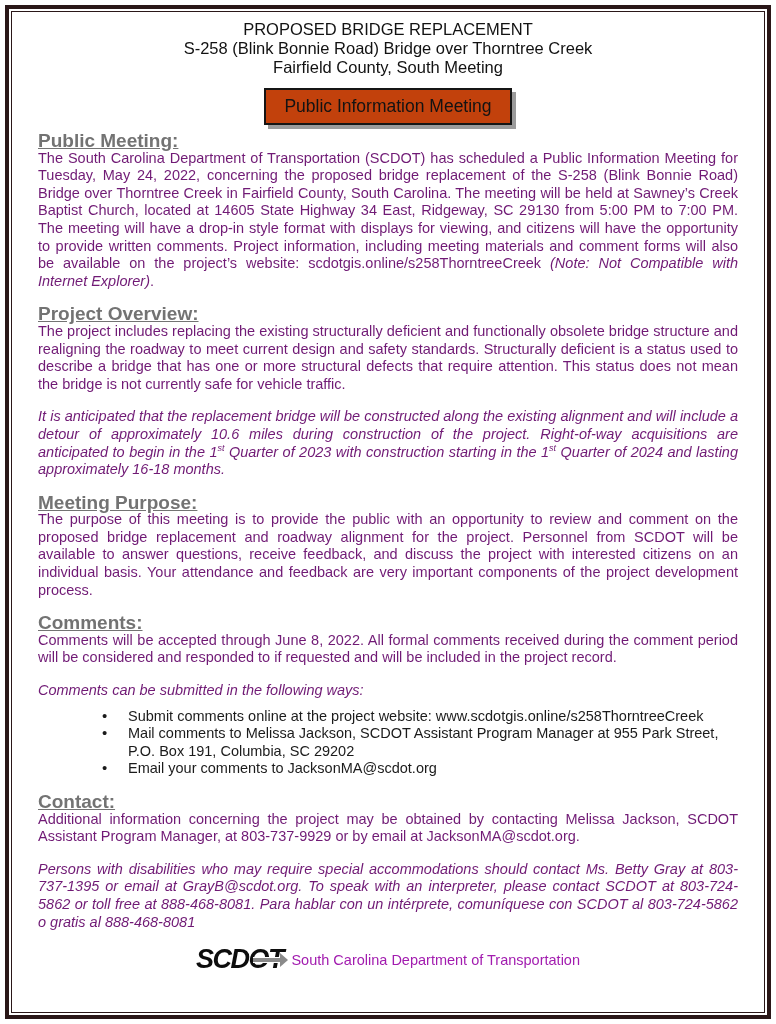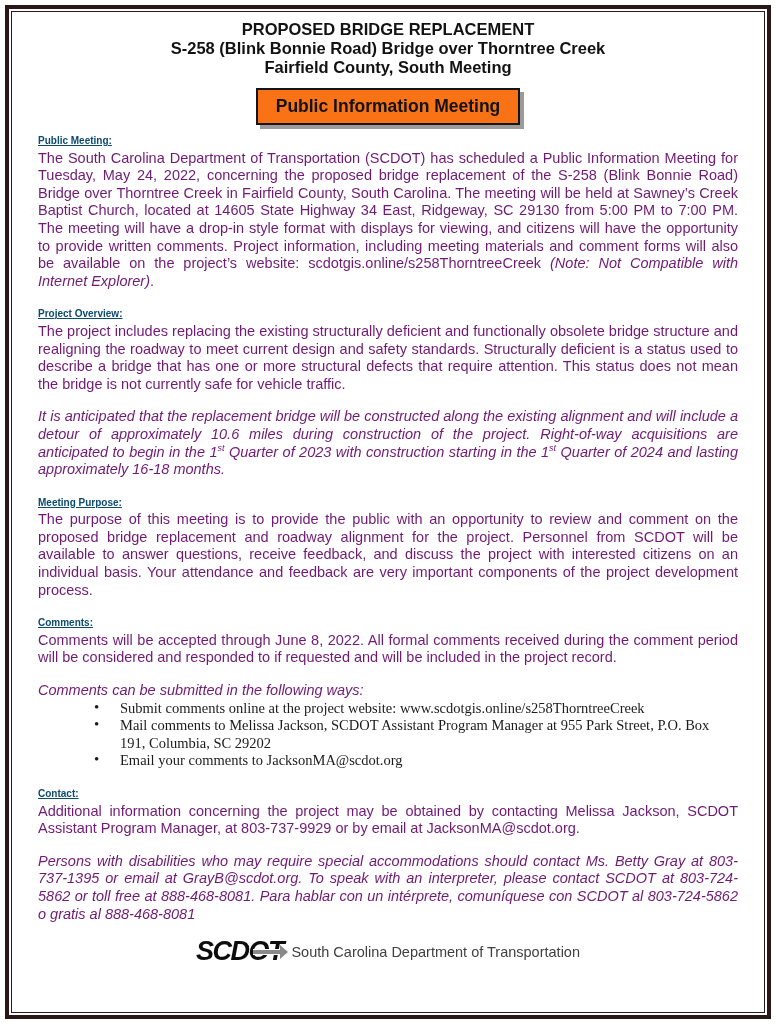--- a/index.html
+++ b/index.html
@@ -9,60 +9,60 @@
   }
   .page-border-outer {
     position:absolute; left:5px; top:5px; width:766px; height:1014px;
     border:4px solid #2a1718; box-sizing:border-box; background:#fff;
   }
   .page-border-inner {
     position:absolute; left:2px; top:2px; right:2px; bottom:2px;
     border:1px solid #2a1718; box-sizing:border-box;
     padding:8px 26px 0 26px; overflow:hidden;
   }
-  .doc-title { text-align:center; font-weight:bold; font-size:16.5px; line-height:19px; color:#121212; }
+  .doc-title { text-align:center; font-weight:normal; font-size:16.5px; line-height:19px; color:#121212; }
   .banner-wrap { text-align:center; margin:11px 0 7px 0; }
   .banner {
-    display:inline-block; background:#f97316; border:2px solid #151515;
+    display:inline-block; background:#c2410c; border:2px solid #151515;
     box-shadow:4px 4px 0 rgba(130,130,130,0.8);
-    padding:6px 18px; font-weight:bold; font-size:17.5px; color:#131313;
+    padding:6px 18px; font-weight:normal; font-size:17.5px; color:#131313;
   }
   .sec-heading {
-    font-weight:bold; text-decoration:underline; font-size:10px;
-    line-height:17.6px; margin:15px 0 0 0; color:#0c4a6e;
+    font-weight:bold; text-decoration:underline; font-size:19px;
+    line-height:17.6px; margin:15px 0 0 0; color:#737373;
   }
   .sec-heading.first { margin-top:6px; }
   p.body {
     margin:0; font-size:14.5px; line-height:17.6px;
     text-align:justify; color:#701a75;
   }
   p.body.gap { margin-top:15px;font-style:italic; }
   .note-italic { font-style:italic; }
   sup.ord { font-size:9px; line-height:0; vertical-align:super; }
-  ul.bullets { margin:0; padding:0 0 0 56px; list-style:none;font-family:Liberation Serif, serif; }
+  ul.bullets { margin:8px; padding:0 0 0 56px; list-style:none; }
   ul.bullets li {
     position:relative; padding-left:26px; font-size:14.5px;
     line-height:17.6px; text-align:left; color:#1b1b1b;
   }
   ul.bullets li::before { content:"\2022"; position:absolute; left:0; top:-1px; font-size:15px; }
   .footer { margin-top:13px; text-align:center; white-space:nowrap; }
   .logo {
     position:relative; display:inline-block; font-style:italic; font-weight:900;
     font-size:27px; letter-spacing:-1.5px; color:#0d0d0d; padding-right:4px;
     vertical-align:middle;
   }
   .logo-arrow {
     position:absolute; left:57px; top:13px; width:28px; height:4px;
     background:#8a8a8a; border-top:1px solid #fff; border-bottom:1px solid #fff;
   }
   .logo-arrow::after {
     content:""; position:absolute; right:-7px; top:-5px;
     border-left:8px solid #8a8a8a; border-top:7px solid transparent; border-bottom:7px solid transparent;
   }
-  .footer-caption { font-size:14.5px; color:#404040; vertical-align:middle; }
+  .footer-caption { font-size:14.5px; color:#a21caf; vertical-align:middle; }
 </style>
 </head>
 <body>
 
 <div class="page-border-outer">
   <div class="page-border-inner">
 
     <div class="doc-title">
       <div>PROPOSED BRIDGE REPLACEMENT</div>
       <div>S-258 (Blink Bonnie Road) Bridge over Thorntree Creek</div>

